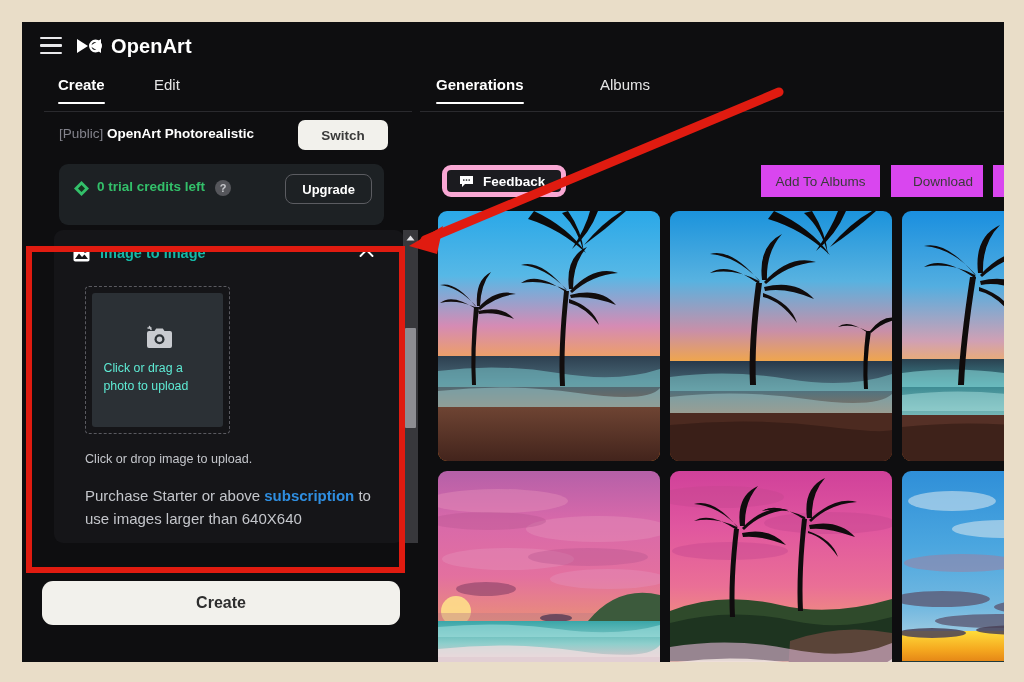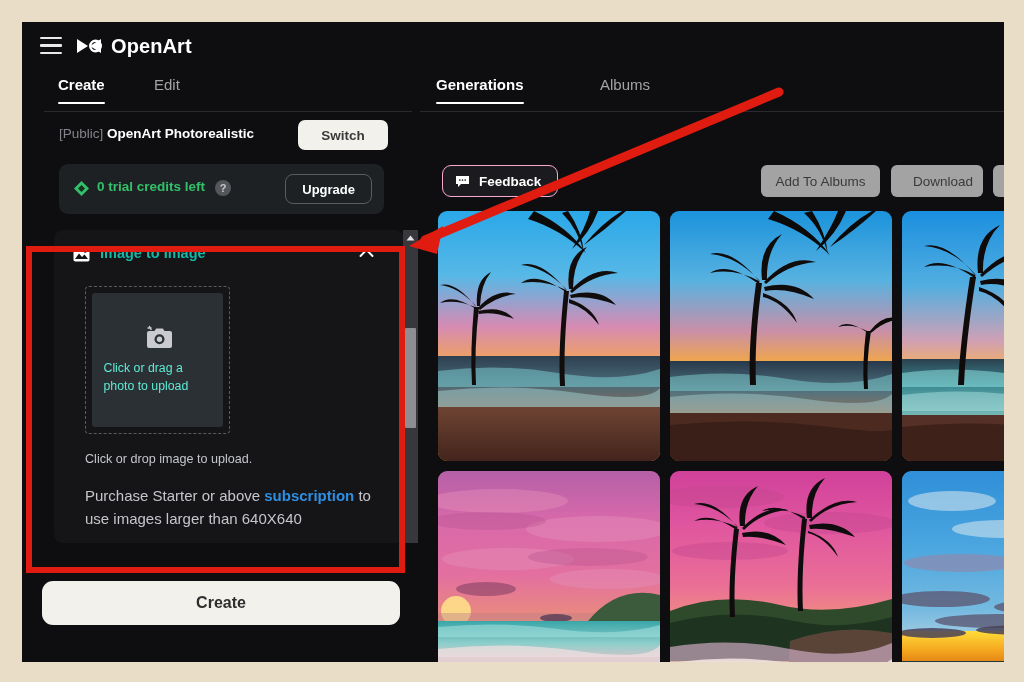--- a/index.html
+++ b/index.html
@@ -38,21 +38,21 @@
     font-size: 20px; font-weight: 700; color: #ffffff; letter-spacing: .1px;
   }
 
   
   #left-col { position: absolute; left: 0px; top: 50px; width: 398px; height: 590px; }
 
   .tabs-row { position: relative; height: 40px; }
   .tab {
     position: absolute; top: 4px;
     font-size: 15px; font-weight: 600;
-    color: #a3a3a3; cursor: pointer; padding-bottom: 11px;
+    color: #e5e5e5; cursor: pointer; padding-bottom: 11px;
   }
   .tab.active { color: #ffffff; }
   .tab.active::after {
     content: ""; position: absolute; left: 0; right: 0; bottom: 0;
     height: 2.5px; background: #ffffff; border-radius: 2px;
   }
   #tab-create { left: 36px; }
   #tab-edit { left: 132px; font-weight: 500; }
   .tabs-divider {
     position: absolute; left: 22px; right: 8px; top: 39px;
@@ -72,21 +72,21 @@
     background: #f2f1ec; color: #3a3a3a;
     font-size: 13.5px; font-weight: 600;
     display: flex; align-items: center; justify-content: center;
     cursor: pointer; border: none;
     font-family: "Liberation Sans", sans-serif;
   }
 
   
   #credits-card {
     position: absolute; left: 37px; top: 92px;
-    width: 325px; height: 50px;
+    width: 325px; height: 61px;
     background: #1d2124; border-radius: 9px;
   }
   #credit-diamond { position: absolute; left: 14px; top: 16px; width: 17px; height: 17px; }
   #credits-text {
     position: absolute; left: 38px; top: 15px;
     font-size: 13.5px; font-weight: 700; color: #33c06a; white-space: nowrap;
   }
   #credits-help {
     position: absolute; left: 156px; top: 16px;
     width: 16px; height: 16px; border-radius: 50%;
@@ -178,31 +178,31 @@
   
   #right-col { position: absolute; left: 398px; top: 50px; width: 584px; height: 590px; }
   #rtab-gen { left: 16px; }
   #rtab-alb { left: 180px; font-weight: 500; }
   #right-col .tabs-divider { left: 0px; right: 0px; }
 
   #feedback-btn {
     position: absolute; left: 22px; top: 93px;
     height: 32px; padding: 0 16px 0 12px;
     background: #1b1b1f; color: #ffffff;
-    border: 1px solid #f9a8d4; border-radius: 9px;
+    border: 5px solid #f9a8d4; border-radius: 9px;
     font-size: 13.5px; font-weight: 600; cursor: pointer;
     display: flex; align-items: center; gap: 9px;
     font-family: "Liberation Sans", sans-serif;
   }
   #bubble-icon { width: 15px; height: 13px; flex: none; }
 
   .action-btn {
     position: absolute; top: 93px; height: 32px;
-    background: #a3a3a3; color: #3a3a3a;
-    border: none; border-radius: 6px;
+    background: #d946ef; color: #3a3a3a;
+    border: none; border-radius: 0;
     font-size: 13.5px; font-weight: 500; cursor: pointer;
     display: flex; align-items: center; justify-content: center;
     font-family: "Liberation Sans", sans-serif; white-space: nowrap;
   }
   #add-albums-btn { left: 341px; width: 119px; }
   #download-btn { left: 471px; width: 92px; padding-left: 12px; }
   #delete-btn { left: 573px; width: 60px; overflow: hidden; justify-content: flex-start; padding-left: 14px; }
 
   
   #grid {

